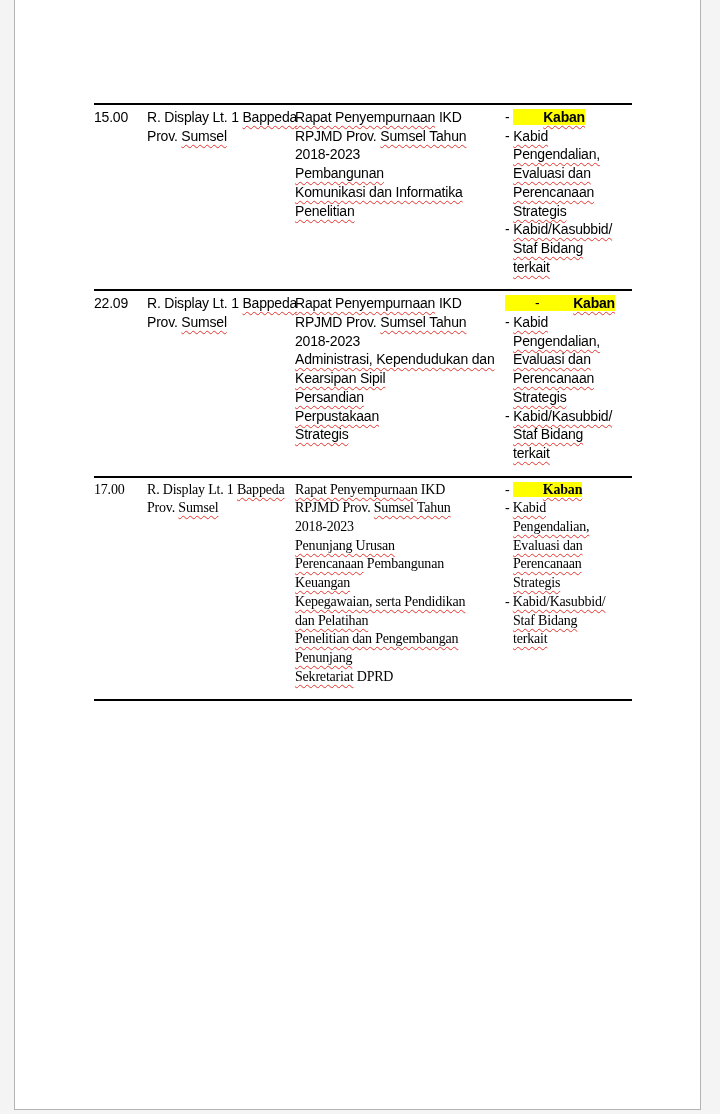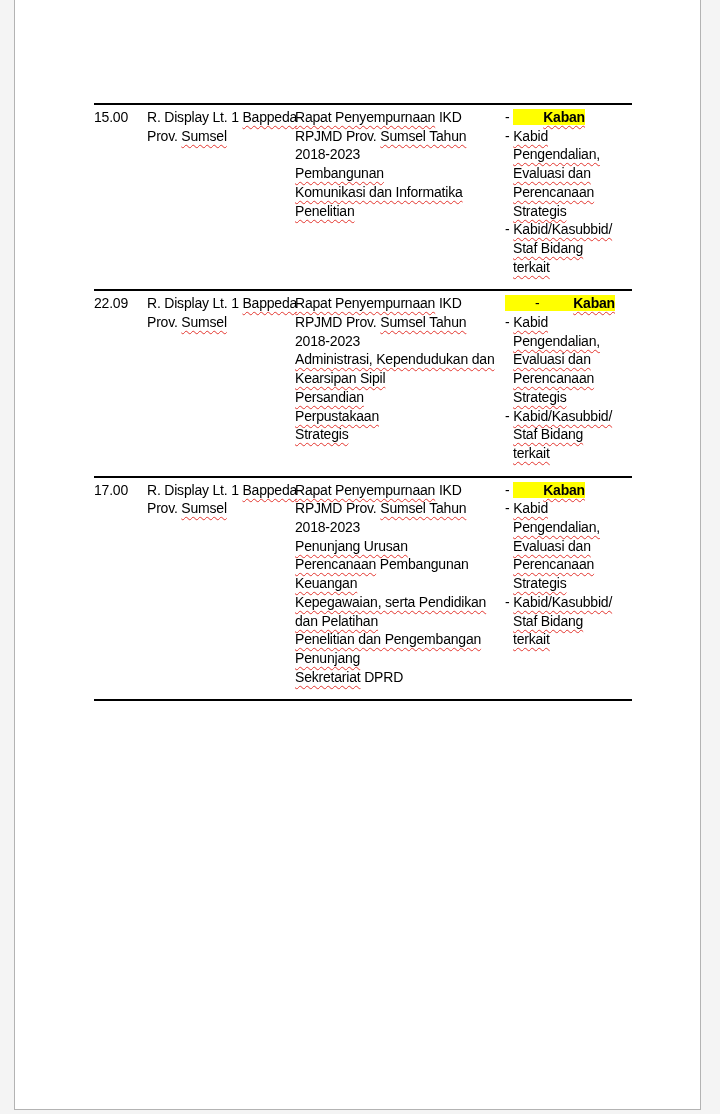--- a/index.html
+++ b/index.html
@@ -38,20 +38,21 @@
     top:103px;
     width:538px;
     border-collapse:collapse;
     table-layout:fixed;
   }
   table.schedule tr{
     border-top:2px solid var(--table-line);
   }
   table.schedule tr:last-child{
     border-bottom:2px solid var(--table-line);
+    font-family:Liberation Serif, serif;
   }
   table.schedule td{
     vertical-align:top;
     padding:3px 0 13px 0;
   }
   td.col-time{padding-left:10px;}
   .line{
     line-height:18.7px;
     white-space:nowrap;
   }

